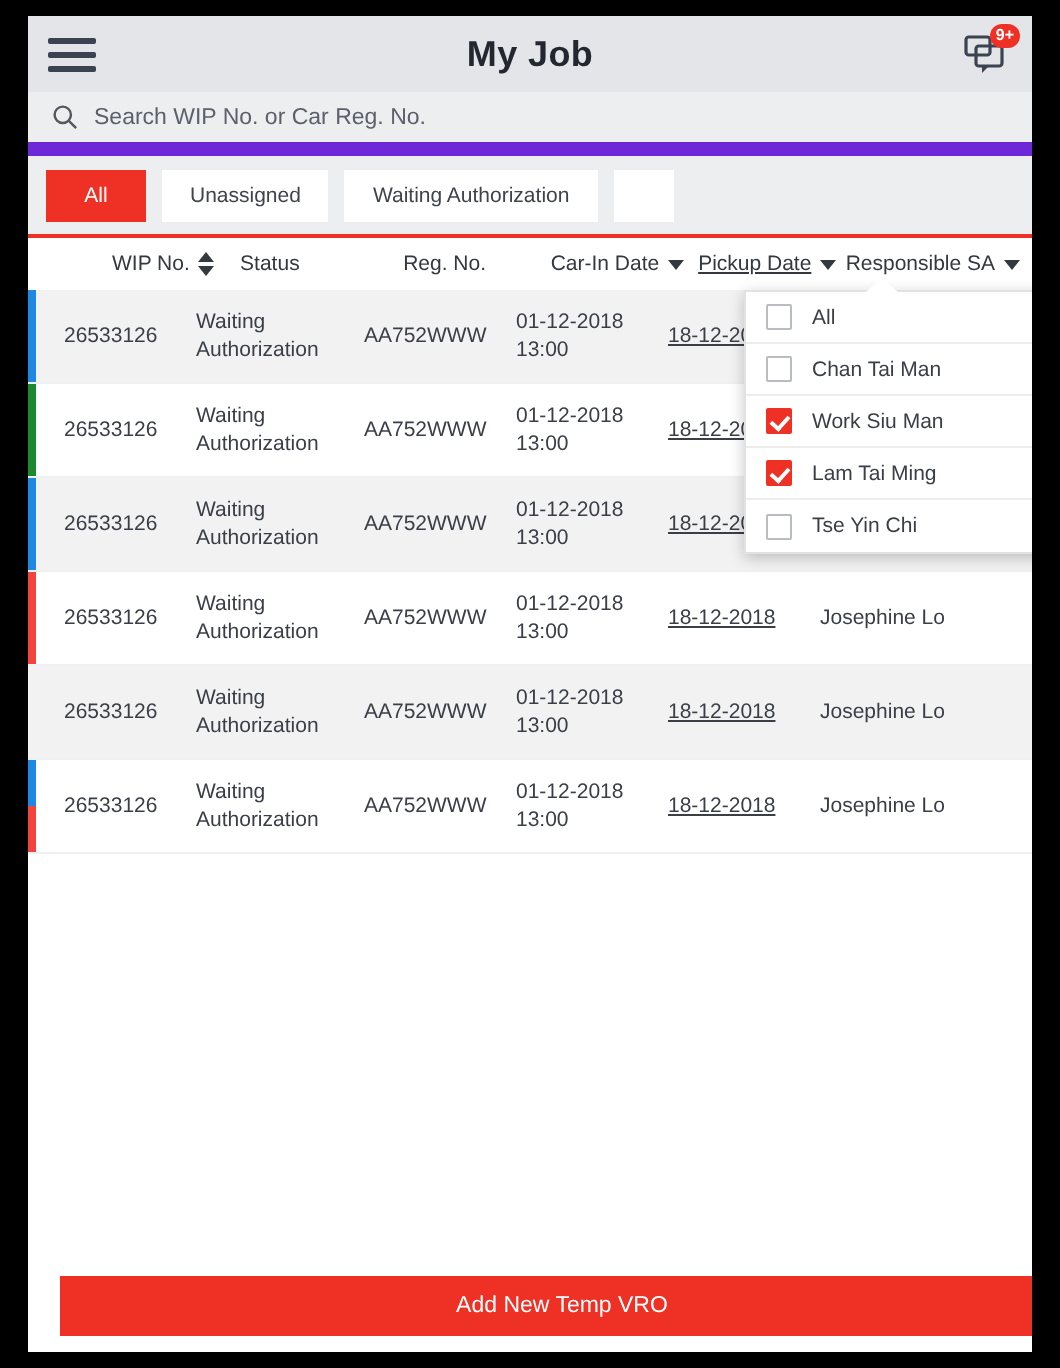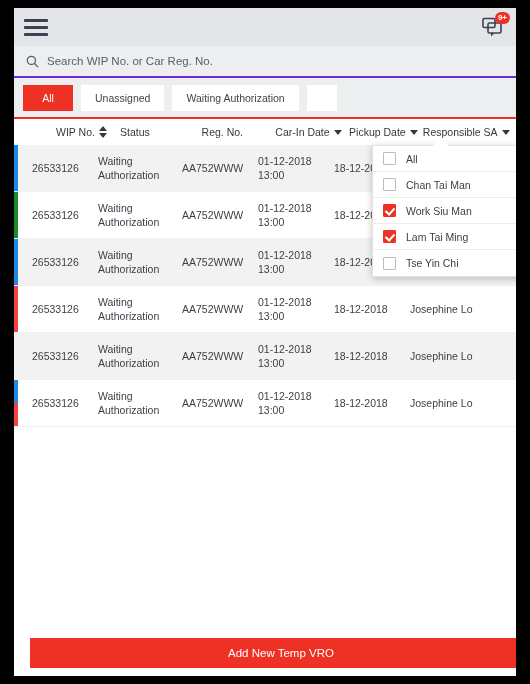--- a/index.html
+++ b/index.html
@@ -78,21 +78,21 @@
     font-weight: bold;
   }
 
   
   #search-bar {
     height: 32px;
     background: #eceef0;
     display: flex;
     align-items: center;
     padding: 0 12px;
-    border-bottom: 2px solid #6d28d9;
+    border-bottom: 7px solid #6d28d9;
   }
   #search-input {
     border: none;
     background: transparent;
     outline: none;
     font-family: "Liberation Sans", sans-serif;
     font-size: 11.5px;
     color: #4c525c;
     margin-left: 8px;
     flex: 1;
@@ -141,21 +141,21 @@
     font-size: 10.5px;
     color: #34383f;
     margin-left: 24px;
   }
   #table-head .cell { display: flex; align-items: center; gap: 4px; }
 
   .col-wip   { width: 78px; padding-left: 12px; }
   .col-stat  { width: 84px; }
   .col-reg   { width: 76px; }
   .col-carin { width: 76px; }
-  .col-pick  { width: 76px; }
+  .col-pick  { width: 76px; text-decoration: underline; }
   .col-sa    { width: 96px; }
 
   .caret {
     width: 0; height: 0;
     border-left: 4px solid transparent;
     border-right: 4px solid transparent;
     border-top: 5px solid #34383f;
     display: inline-block;
   }
   .sorter { display:inline-flex; flex-direction:column; gap:2px; }
@@ -263,20 +263,21 @@
 
 <div id="device-frame">
   <div id="viewport">
 
     <div id="app-header">
       <div id="hamburger-btn">
         <i></i>
         <i></i>
         <i></i>
       </div>
+      <div id="header-title">My Job</div>
       <div id="notif-btn">
         <svg width="26" height="24" viewBox="0 0 26 24">
           <rect x="3" y="3.5" width="12" height="9" rx="1.4" fill="none" stroke="#3b4250" stroke-width="1.6"></rect>
           <rect x="8" y="8" width="13" height="10" rx="1.4" fill="none" stroke="#3b4250" stroke-width="1.6"></rect>
           <path d="M11 18 L11 21.5 L14.5 18 Z" fill="#3b4250"></path>
         </svg>
         <span id="notif-badge">9+</span>
       </div>
     </div>
 

